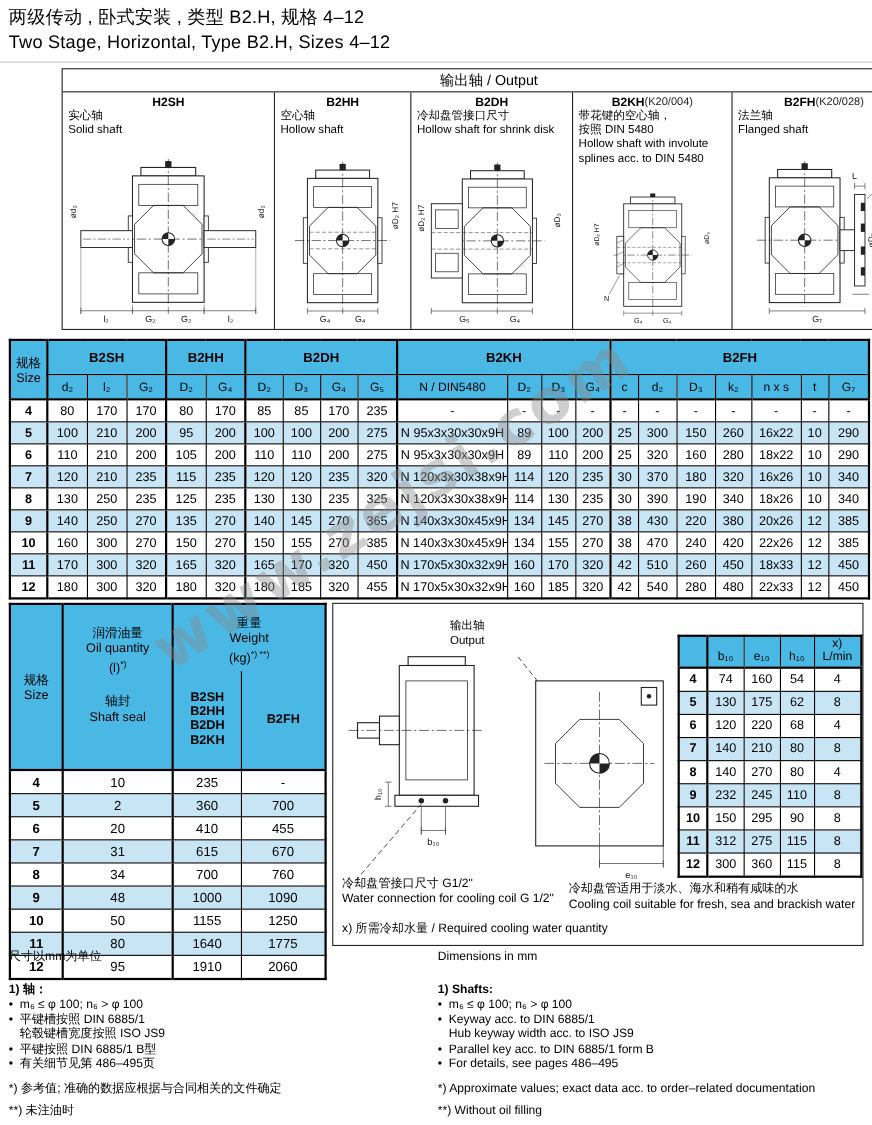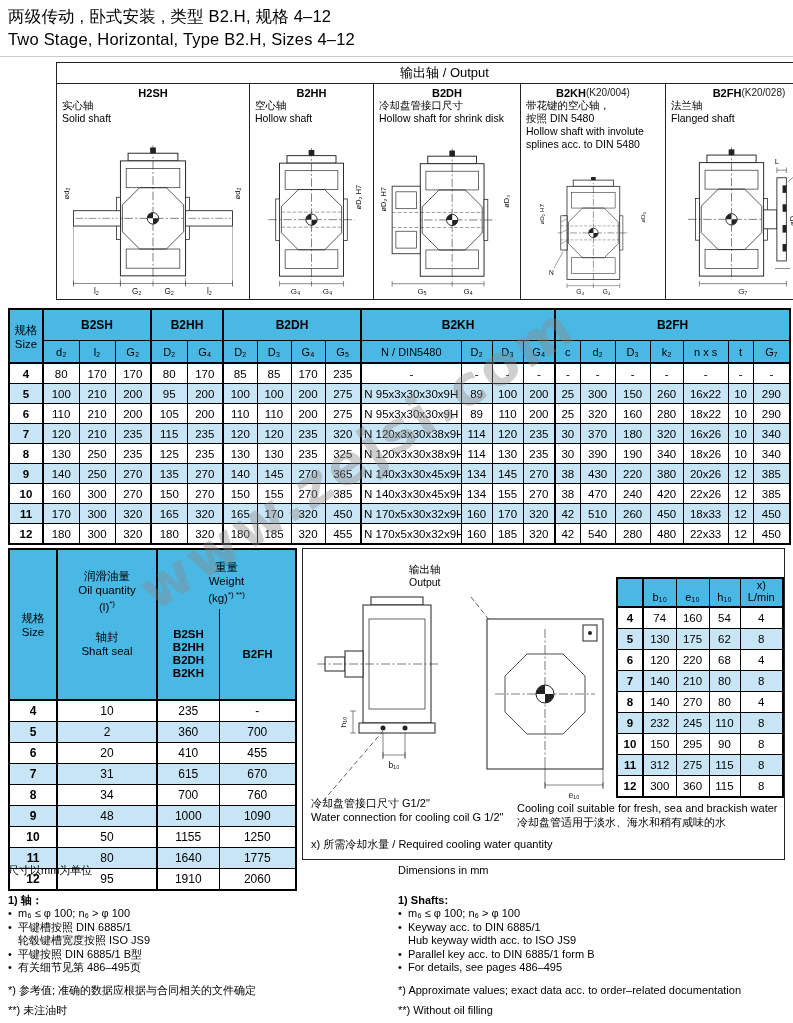--- a/index.html
+++ b/index.html
@@ -810,22 +810,22 @@
           <td>8</td>
         </tr>
       </tbody>
   </table>
 
   <div class="abs note" style="left:8px;top:247px;width:210px;">
     <div>冷却盘管接口尺寸 G1/2"</div>
     <div>Water connection for cooling coil G 1/2"</div>
   </div>
   <div class="abs note" style="left:214px;top:252px;width:262px;">
+    <div>冷却盘管适用于淡水、海水和稍有咸味的水</div>
     <div>Cooling coil suitable for fresh, sea and brackish water</div>
-    <div>冷却盘管适用于淡水、海水和稍有咸味的水</div>
   </div>
   <div class="abs note" style="left:8px;top:288px;width:400px;">x) 所需冷却水量 / Required cooling water quantity</div>
 </div>
 
 <div class="abs" style="left:8px;top:864px;width:380px;">
   <div class="fline">尺寸以mm为单位</div>
   <div class="fline fbold mt16">1) 轴：</div>
   <div class="fline bullet">m₆ ≤ φ 100; n₆ &gt; φ 100</div>
   <div class="fline bullet">平键槽按照 DIN 6885/1</div>
   <div class="fline indent">轮毂键槽宽度按照 ISO JS9</div>

